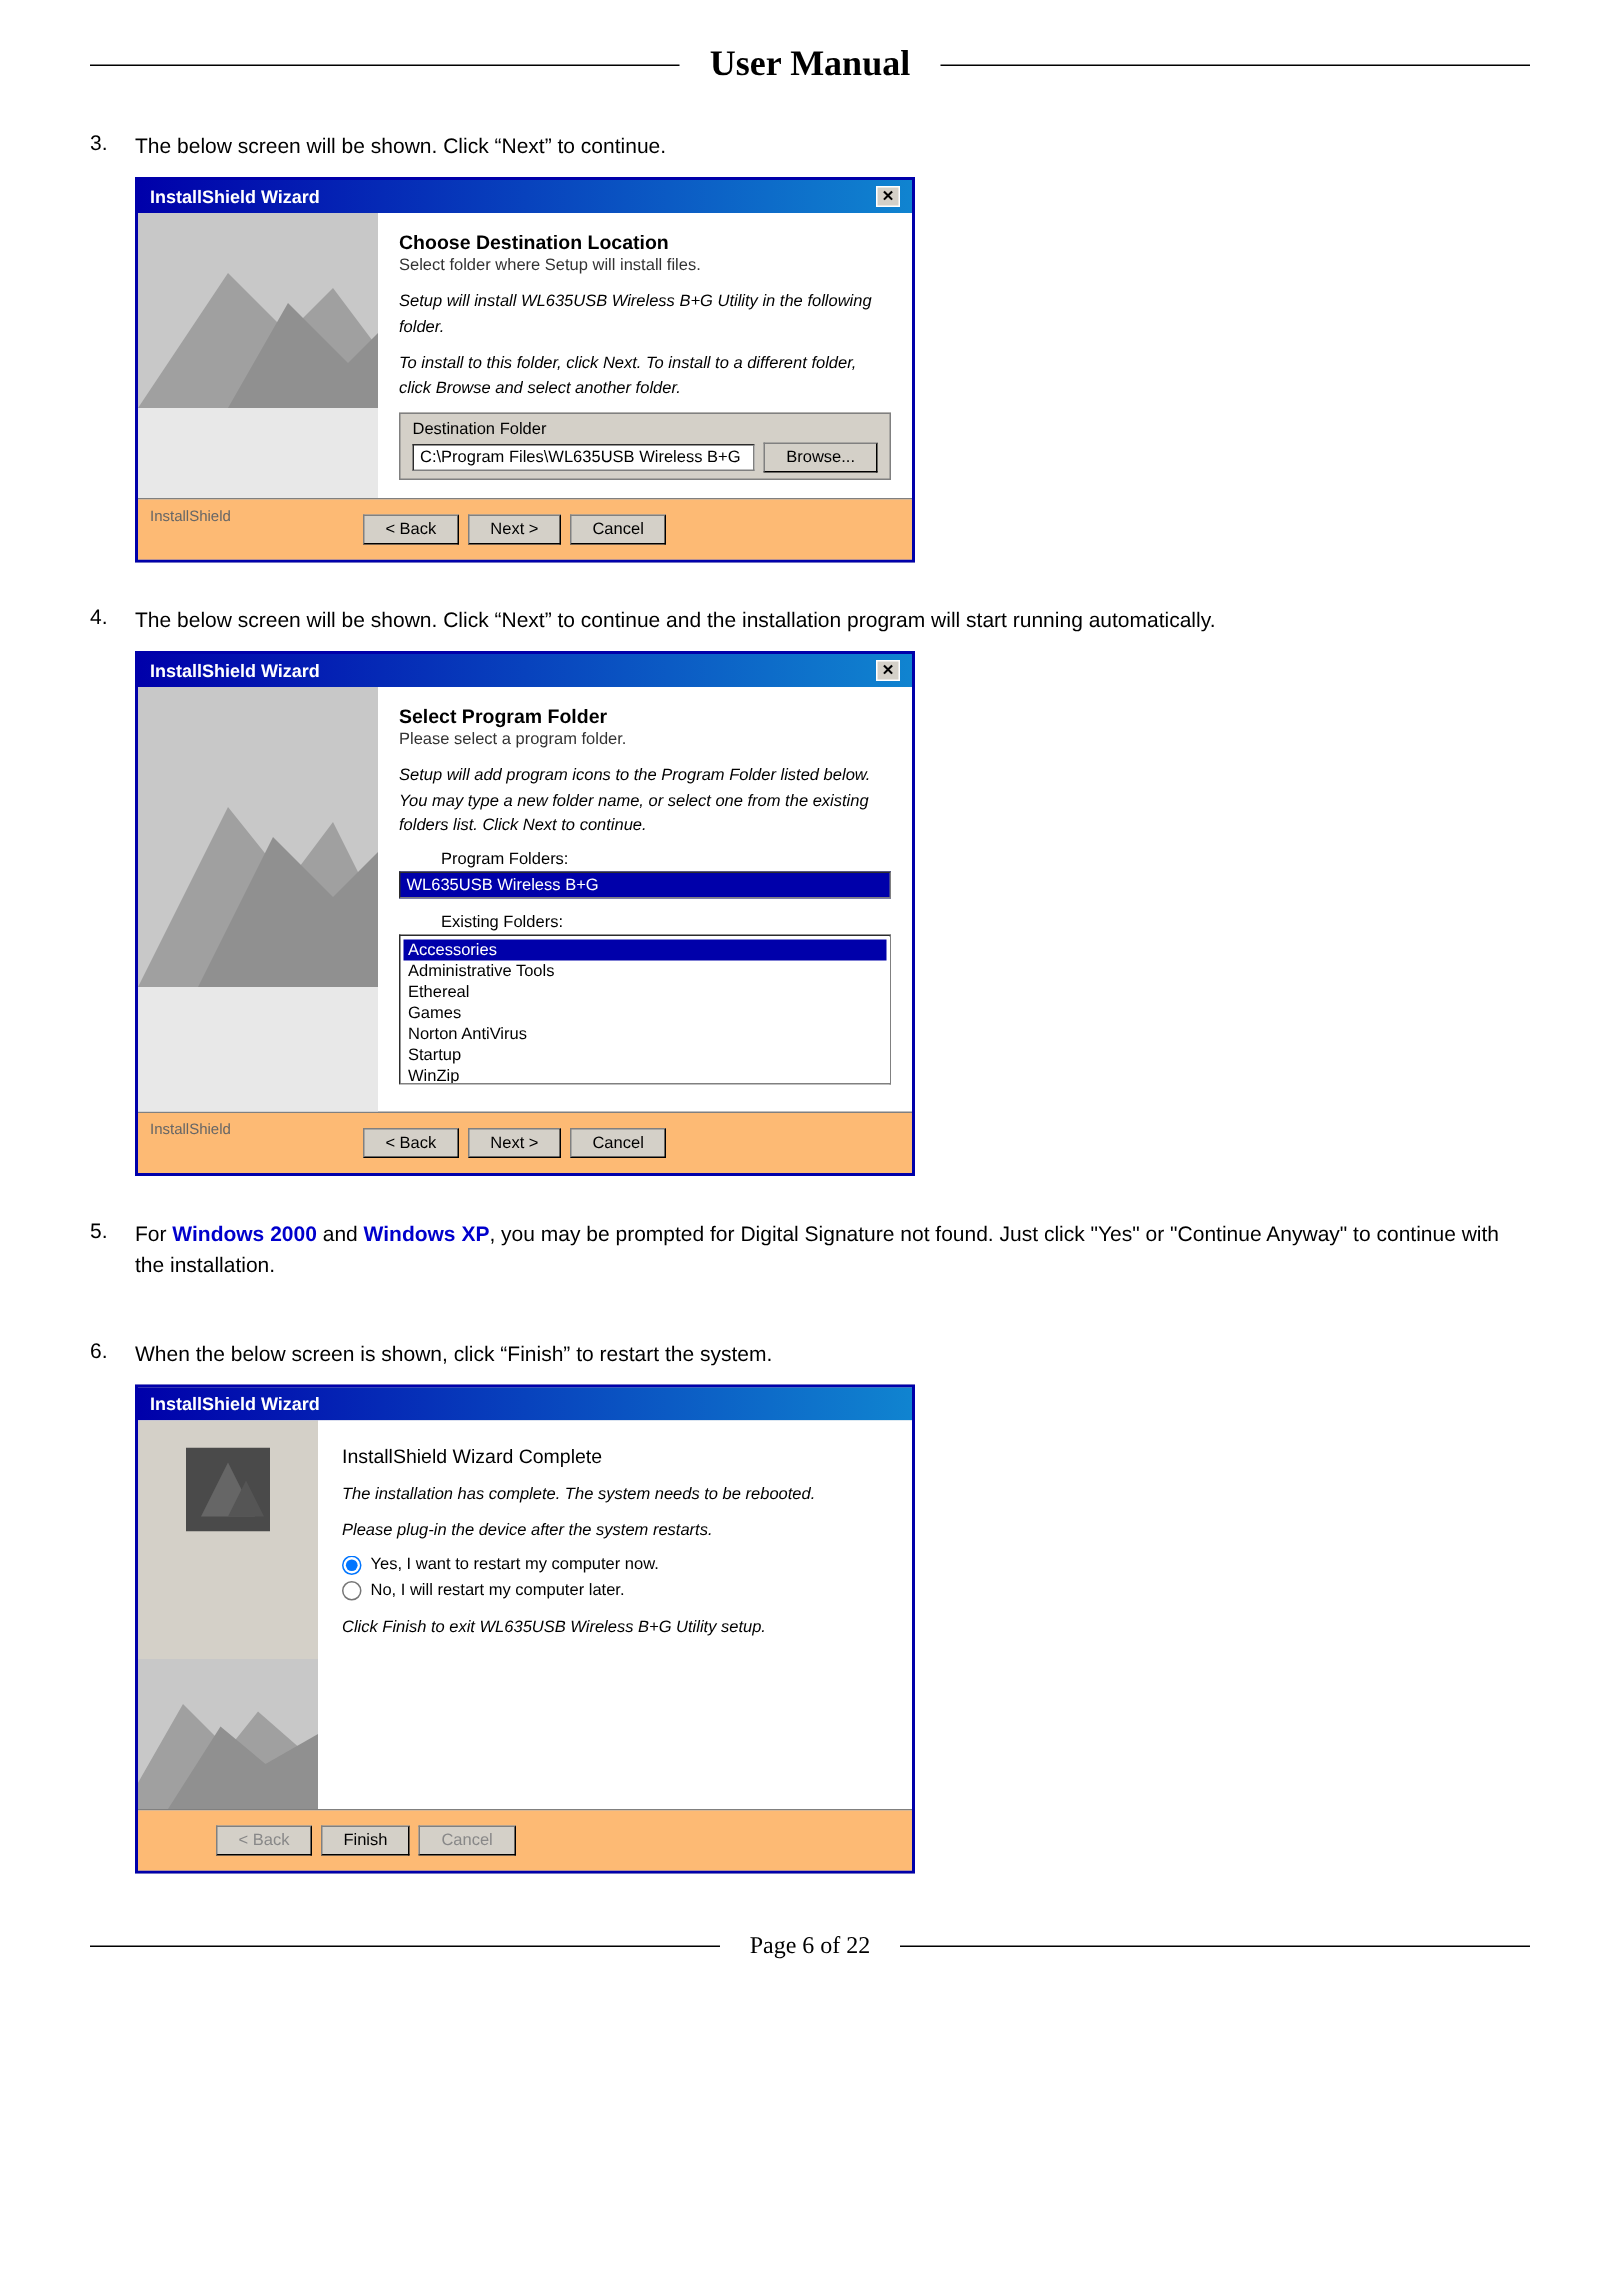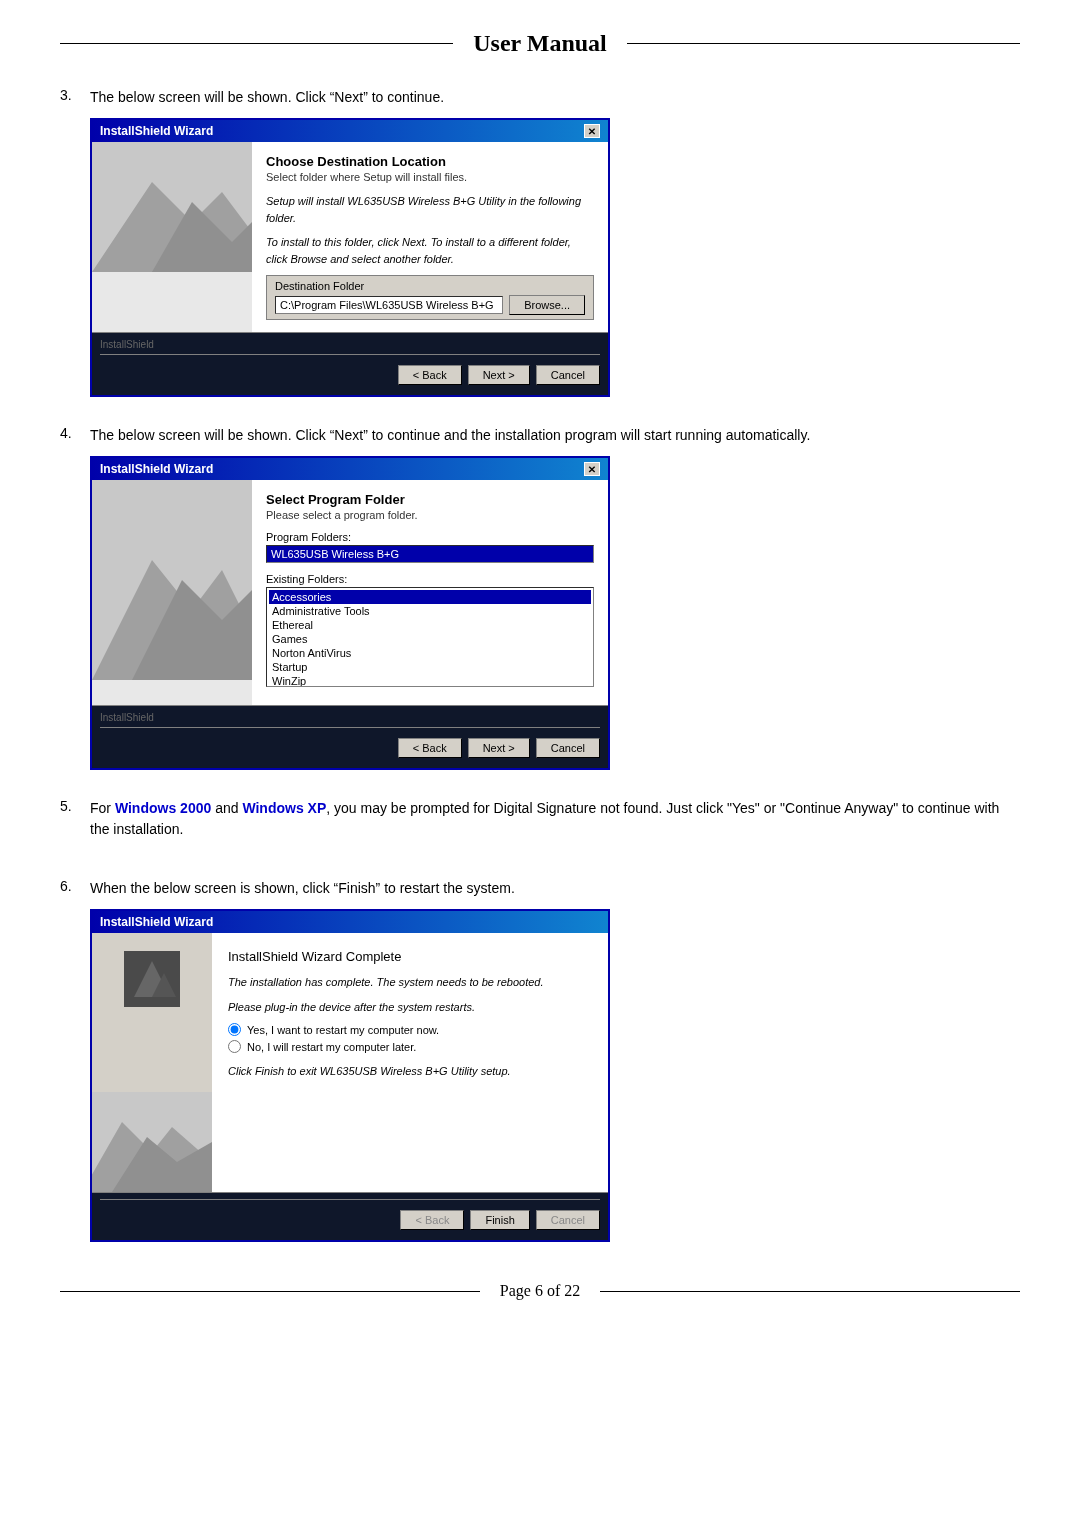--- a/index.html
+++ b/index.html
@@ -136,24 +136,24 @@
       color: #333;
     }
     .wizard-body-text {
       font-size: 11px;
       color: #000;
       line-height: 1.5;
       margin-bottom: 8px;
       font-style: italic;
     }
     .wizard-footer {
-      background: #0f172a;
+      background: #fdba74;
       padding: 6px 8px;
       display: flex;
-      flex-direction: column;
+      gap: 44px;
     }
     .wizard-footer-line {
       height: 1px;
       background: #808080;
       margin-bottom: 6px;
     }
     .wizard-footer-text {
       font-size: 10px;
       color: #666;
       margin-bottom: 4px;
@@ -199,20 +199,21 @@
       background: #fff;
     }
 
     
     .folder-section {
       margin-bottom: 6px;
     }
     .folder-label {
       font-size: 11px;
       margin-bottom: 2px;
+      margin-left: 28px;
     }
     .folder-input {
       width: 100%;
       font-size: 11px;
       padding: 2px 4px;
       border: 1px inset #808080;
       background: #fff;
       margin-bottom: 4px;
     }
     .folder-input.selected {
@@ -345,20 +346,21 @@
         <div class="wizard-body-left">
           <svg width="160" height="200" viewBox="0 0 160 200">
             <rect width="160" height="200" fill="#c8c8c8"></rect>
             <polygon points="0,200 60,80 100,130 130,90 160,150 160,200" fill="#a0a0a0"></polygon>
             <polygon points="40,200 90,100 130,140 160,110 160,200" fill="#909090"></polygon>
           </svg>
         </div>
         <div class="wizard-body-right">
           <div class="wizard-section-title">Select Program Folder</div>
           <div class="wizard-section-subtitle">Please select a program folder.</div>
+          <div class="wizard-body-text">Setup will add program icons to the Program Folder listed below. You may type a new folder name, or select one from the existing folders list. Click Next to continue.</div>
           <div class="folder-section">
             <div class="folder-label">Program Folders:</div>
             <input class="folder-input selected" type="text" value="WL635USB Wireless B+G" style="">
           </div>
           <div class="folder-section">
             <div class="folder-label">Existing Folders:</div>
             <div class="folder-list">
 
             <div class="folder-list-item selected">Accessories</div>
                 <div class="folder-list-item">Administrative Tools</div>

